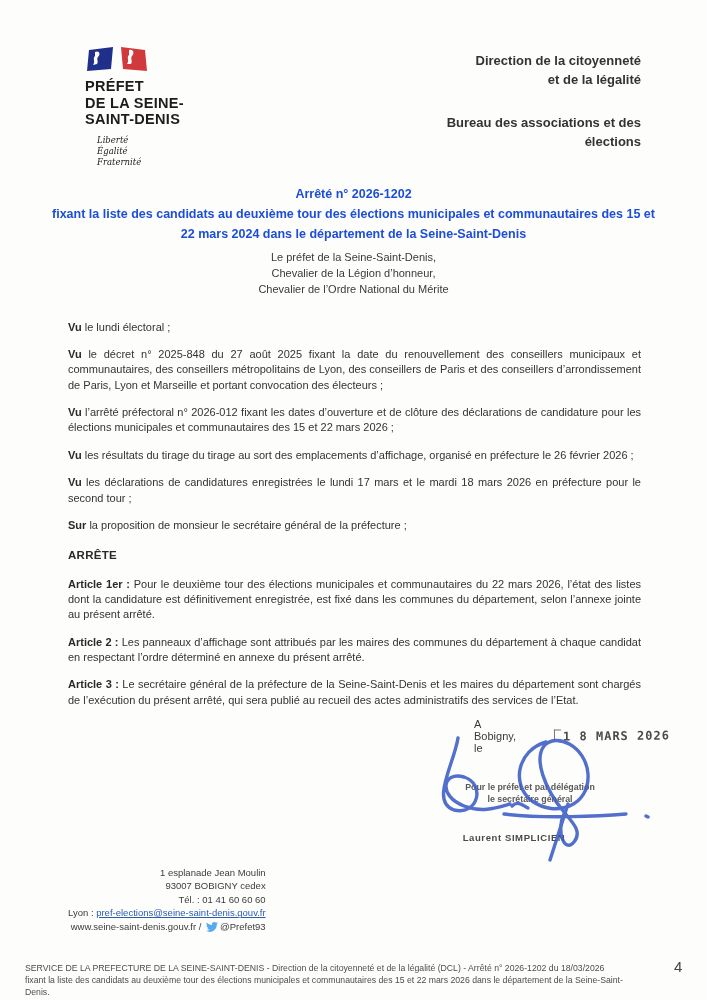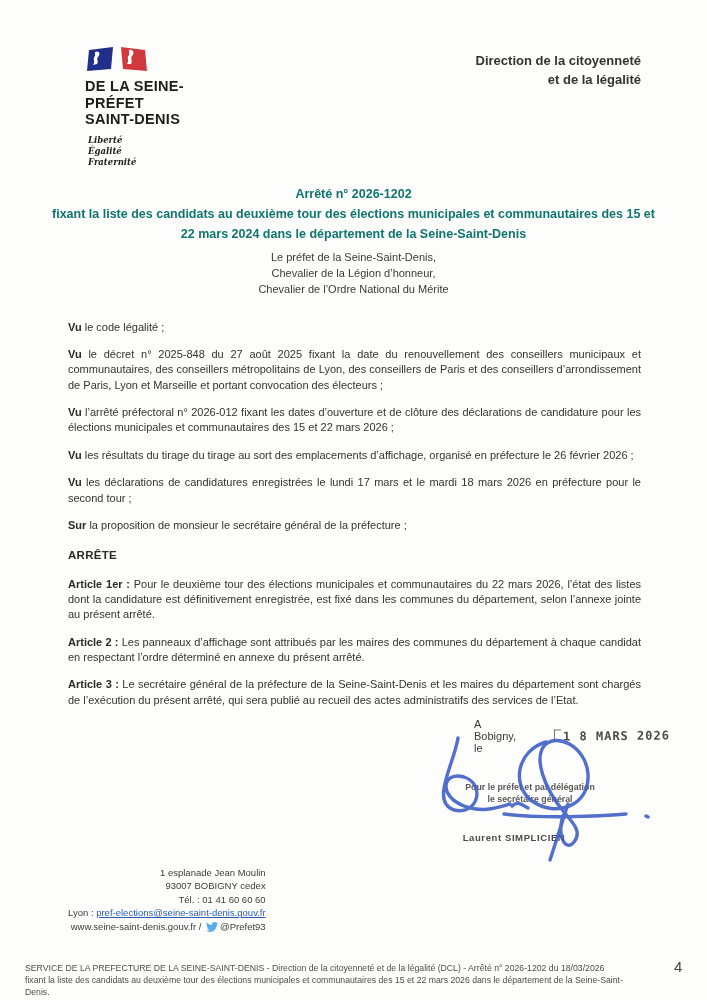--- a/index.html
+++ b/index.html
@@ -25,46 +25,45 @@
   .flag-emblem { display: block; margin-bottom: 6px; margin-left: 2px; }
   .prefet-name {
     font-size: 14.5px;
     font-weight: bold;
     color: #1c1c1c;
     line-height: 1.14;
     letter-spacing: 0.3px;
   }
   .motto {
     margin-top: 7px;
-    margin-left: 3px;
+    margin-left: 12px;
     font-family: "DejaVu Serif", "Liberation Serif", serif;
     font-style: italic;
     font-size: 8.5px;
     color: #222;
     line-height: 1.3;
-    font-weight: bold;
   }
   .dept-block {
     text-align: right;
     font-size: 13px;
     font-weight: bold;
     color: #333;
     line-height: 1.45;
     padding-top: 6px;
   }
   .dept-block .bureau { margin-top: 24px; }
 
   
   .title-block {
     margin: 16px auto 0;
     width: 620px;
     text-align: center;
     font-size: 12.5px;
     font-weight: bold;
-    color: #0f766e;
+    color: #1d4ed8;
     line-height: 1.6;
   }
   .salutation {
     margin-top: 6px;
     text-align: center;
     font-size: 11px;
     color: #3a3a3a;
     line-height: 1.45;
   }
 
@@ -179,51 +178,55 @@
 
   <div class="header">
     <div class="logo-block">
       <svg class="flag-emblem" width="62" height="26" viewBox="0 0 62 26">
         <path d="M2,4 L26,1 L24,23 L0,25 Z" fill="#1f2f8a"></path>
         <path d="M8,6 C12,4 14,8 11,11 C9,13 12,15 10,18 L6,19 C9,15 5,13 8,10 Z" fill="#fdfdfc"></path>
         <path d="M34,1 L58,4 L60,25 L36,23 Z" fill="#d13a3c"></path>
         <path d="M42,4 C46,3 48,7 45,10 C43,12 46,15 44,18 L40,18 C43,14 39,12 42,9 Z" fill="#fdfdfc"></path>
       </svg>
       <div class="prefet-name">
+        <div>PRÉFET</div>
         <div>DE LA SEINE-</div>
-        <div>PRÉFET</div>
         <div>SAINT-DENIS</div>
       </div>
       <div class="motto">
         <div>Liberté</div>
         <div>Égalité</div>
         <div>Fraternité</div>
       </div>
     </div>
     <div class="dept-block">
       <div>
         <div>Direction de la citoyenneté</div>
         <div>et de la légalité</div>
       </div>
+      <div class="bureau">
+        <div>Bureau des associations et des</div>
+        <div>élections</div>
+      </div>
     </div>
   </div>
 
   <div class="title-block">
     <div>Arrêté n° 2026-1202</div>
     <div>fixant la liste des candidats au deuxième tour des élections municipales et communautaires des 15 et 22 mars 2024 dans le département de la Seine-Saint-Denis</div>
   </div>
 
   <div class="salutation">
     <div>Le préfet de la Seine-Saint-Denis,</div>
     <div>Chevalier de la Légion d’honneur,</div>
     <div>Chevalier de l’Ordre National du Mérite</div>
   </div>
 
   <div class="doc-body">
-    <p><span class="lead">Vu</span><span> le code légalité ;</span></p>
+    <p><span class="lead">Vu</span><span> le lundi électoral ;</span></p>
     <p><span class="lead">Vu</span><span> le décret n° 2025-848 du 27 août 2025 fixant la date du renouvellement des conseillers municipaux et communautaires, des conseillers métropolitains de Lyon, des conseillers de Paris et des conseillers d’arrondissement de Paris, Lyon et Marseille et portant convocation des électeurs ;</span></p>
     <p><span class="lead">Vu</span><span> l’arrêté préfectoral n° 2026-012 fixant les dates d’ouverture et de clôture des déclarations de candidature pour les élections municipales et communautaires des 15 et 22 mars 2026 ;</span></p>
     <p><span class="lead">Vu</span><span> les résultats du tirage du tirage au sort des emplacements d’affichage, organisé en préfecture le 26 février 2026 ;</span></p>
     <p><span class="lead">Vu</span><span> les déclarations de candidatures enregistrées le lundi 17 mars et le mardi 18 mars 2026 en préfecture pour le second tour ;</span></p>
     <p><span class="lead">Sur</span><span> la proposition de monsieur le secrétaire général de la préfecture ;</span></p>
 
     <div class="arrete-heading">ARRÊTE</div>
 
     <p><span class="lead">Article 1er :</span><span> Pour le deuxième tour des élections municipales et communautaires du 22 mars 2026, l’état des listes dont la candidature est définitivement enregistrée, est fixé dans les communes du département, selon l’annexe jointe au présent arrêté.</span></p>
     <p><span class="lead">Article 2 :</span><span> Les panneaux d’affichage sont attribués par les maires des communes du département à chaque candidat en respectant l’ordre déterminé en annexe du présent arrêté.</span></p>

